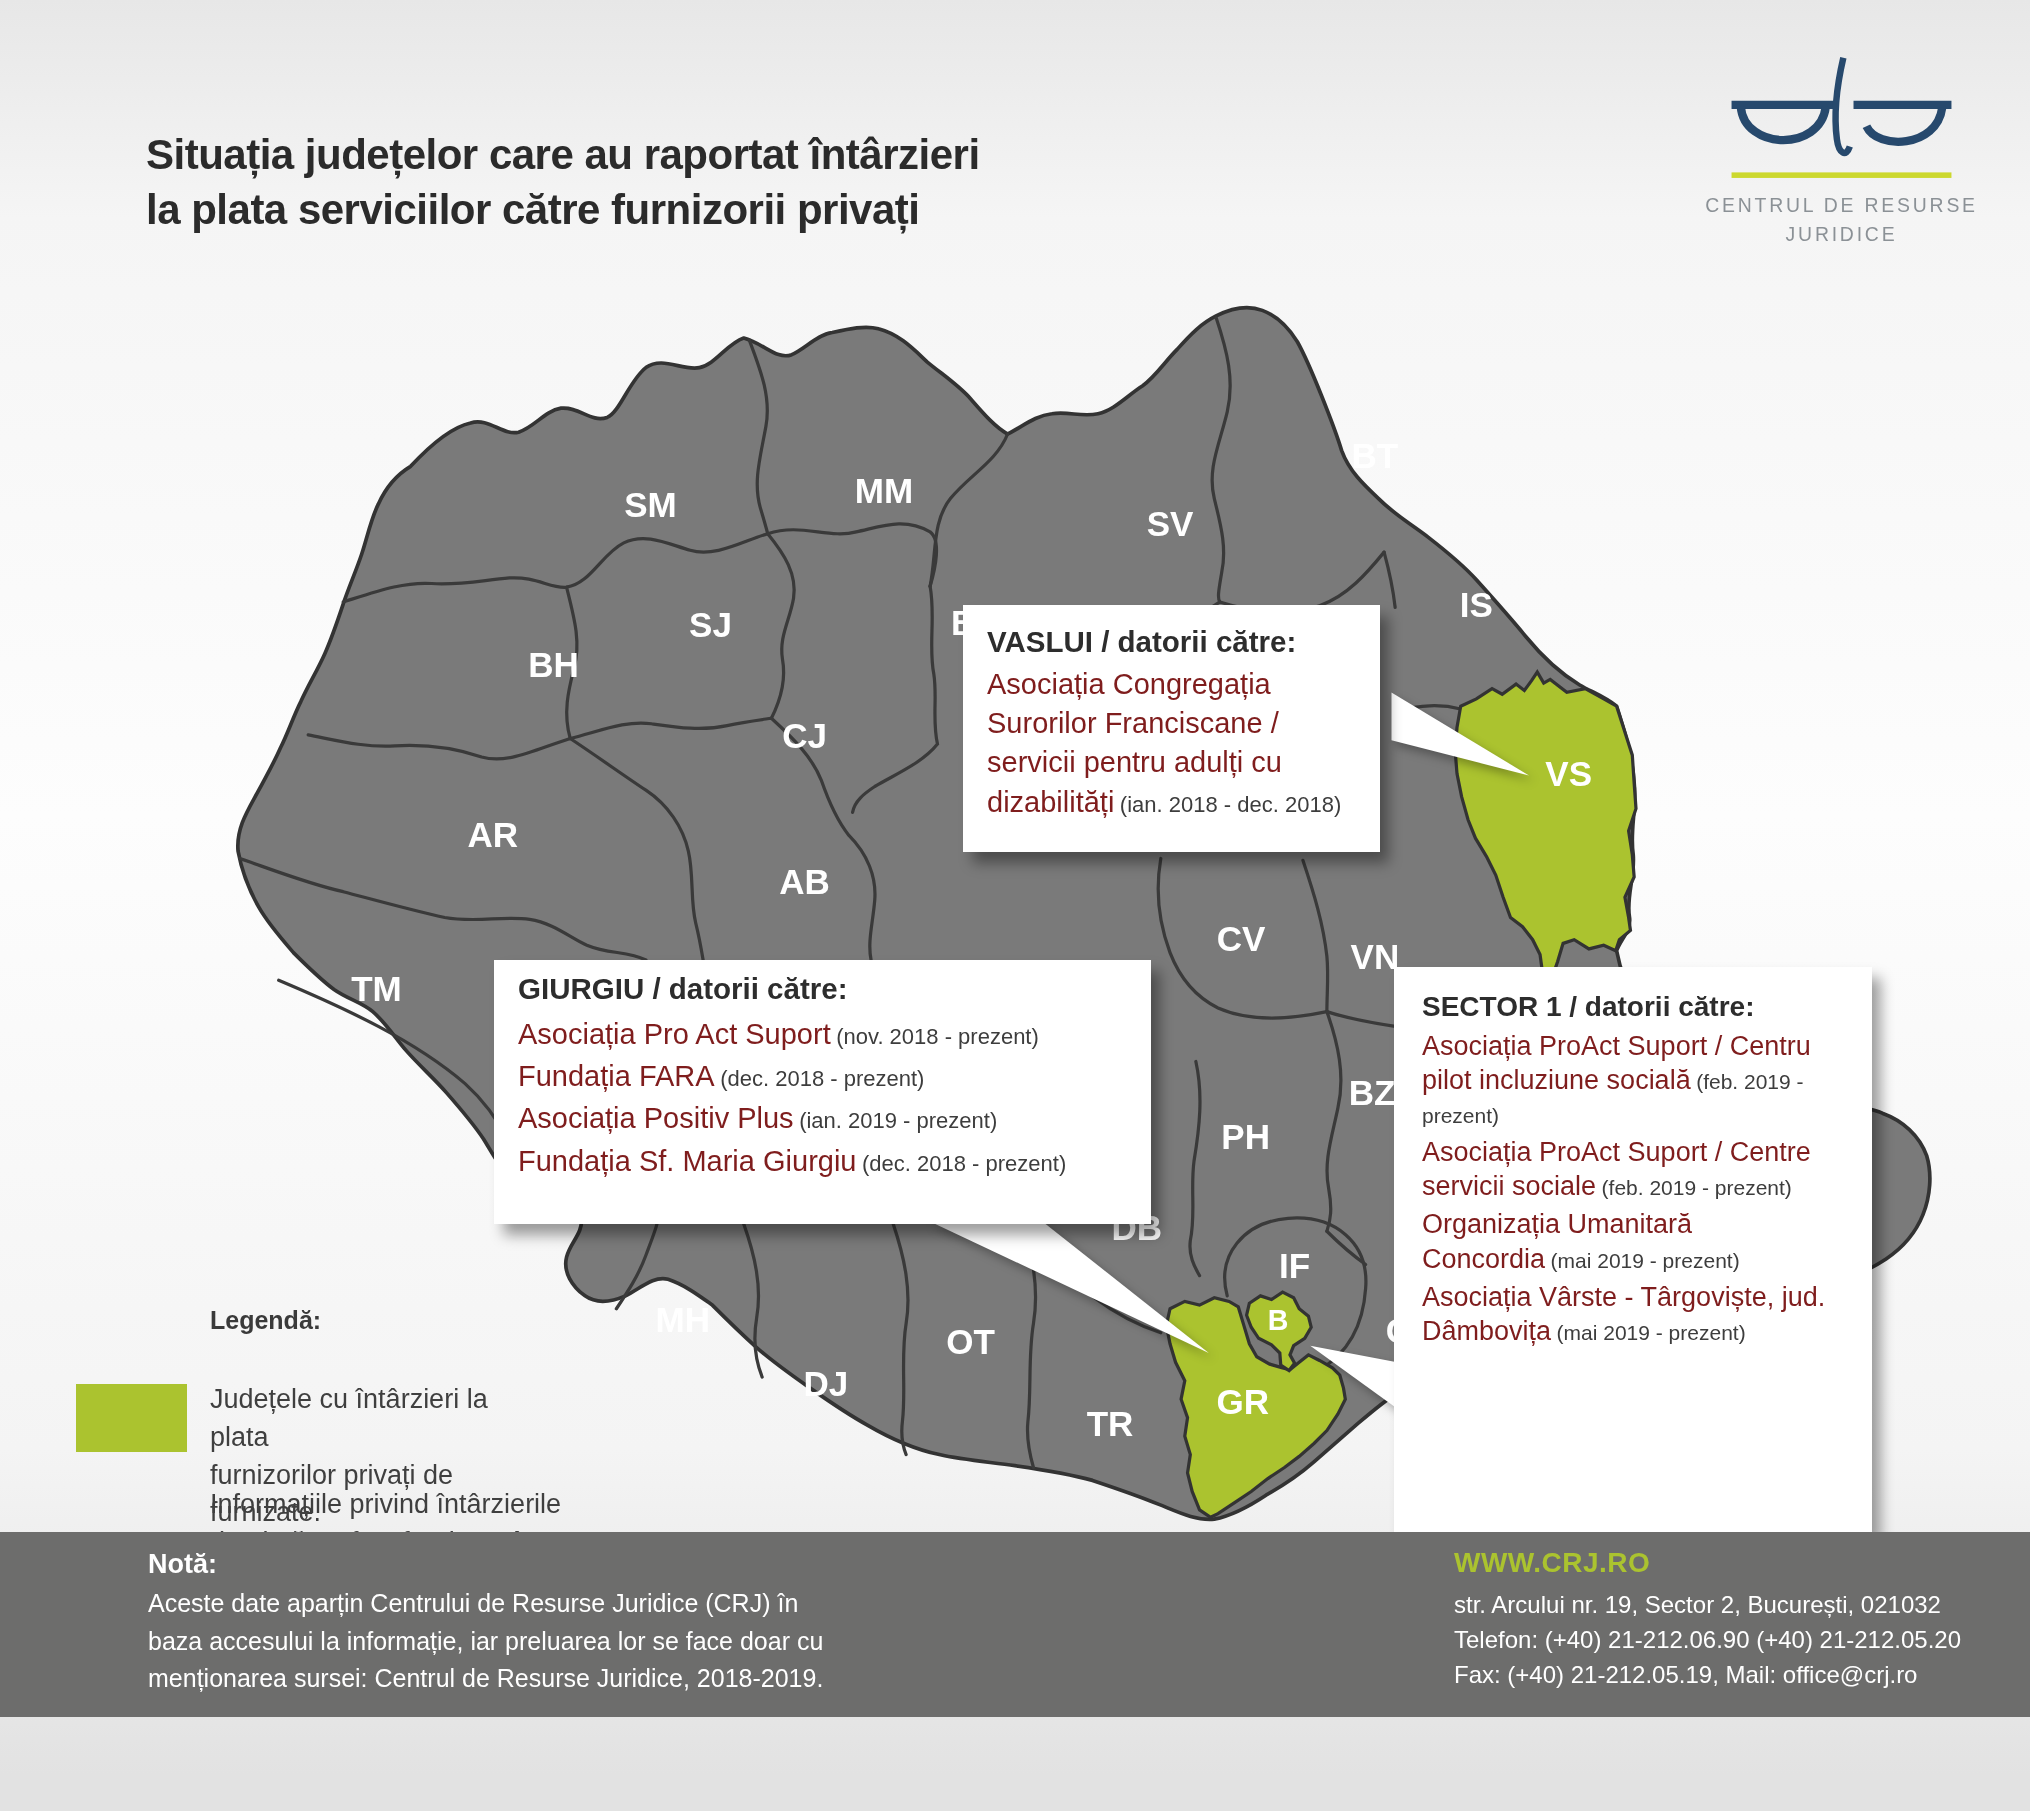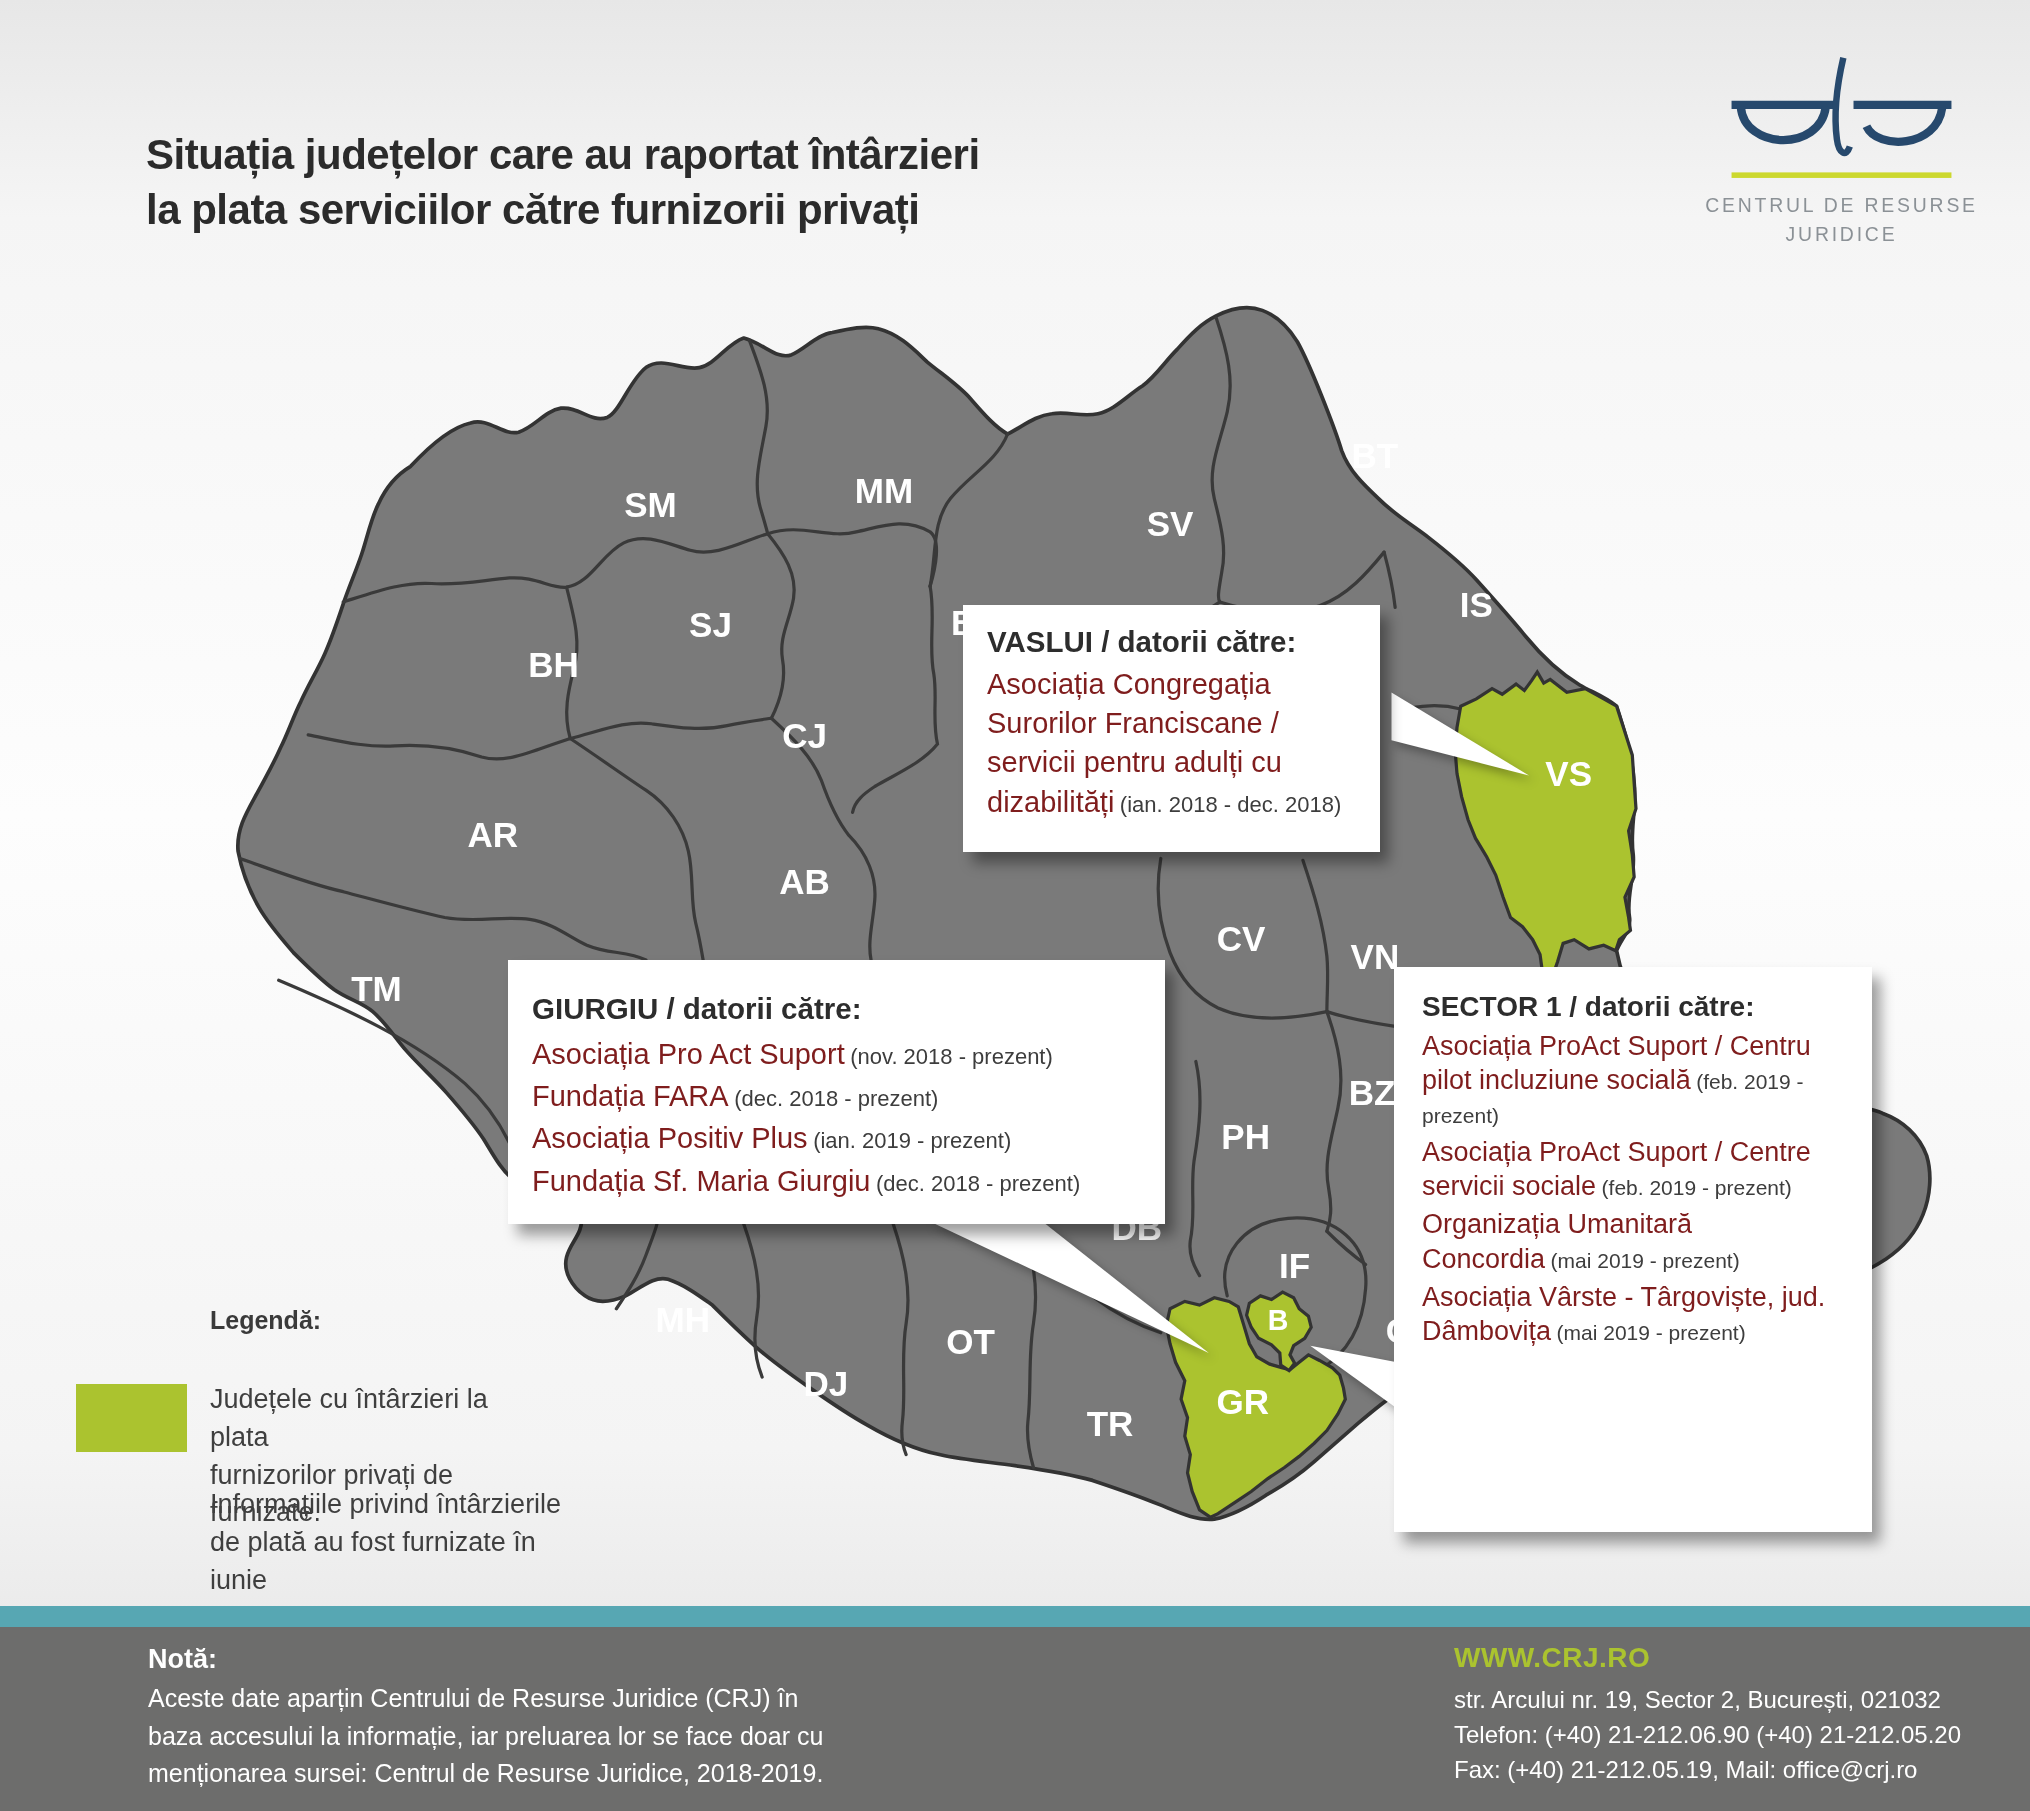--- a/index.html
+++ b/index.html
@@ -32,37 +32,37 @@
   
   .callout{position:absolute;background:#ffffff;color:var(--text-body);
            box-shadow:9.2px 11px 13px rgba(0,0,0,0.38);padding:20px 24px;}
   .callout-title{font-weight:700;color:#2d2d2d;margin-bottom:5.5px;}
   .entry-name{color:#7f1d1d;}
   .entry-period{color:#3d3d3d;}
   .vaslui{left:963px;top:605px;width:417px;height:247px;}
   .vaslui .callout-title{font-size:29.5px;}
   .vaslui .entry{font-size:29px;line-height:1.36;}
   .vaslui .entry-period{font-size:22px;}
-  .giurgiu{left:508px;top:960px;width:657px;height:264px;padding-top:32px;}
+  .giurgiu{left:494px;top:960px;width:657px;height:264px;padding-top:12px;}
   .giurgiu .callout-title{font-size:29.5px;margin-bottom:7.4px;}
   .giurgiu .entry{font-size:29px;line-height:1.45;white-space:nowrap;}
   .giurgiu .entry-period{font-size:22px;}
   .sector1{left:1394px;top:967px;width:478px;height:565px;padding:24px 28px;}
   .sector1 .callout-title{font-size:28px;margin-bottom:5.5px;}
   .sector1 .entry{font-size:27px;line-height:1.27;margin-bottom:3.7px;}
   .sector1 .entry-period{font-size:21px;}
   .entry-period{margin-left:5.5px;}
   
   .legend-heading{position:absolute;left:210px;top:1306px;font-size:25px;font-weight:700;color:#3a3a3a;}
   .legend-swatch{position:absolute;left:76px;top:1384px;width:111px;height:68px;background:var(--green);}
   .legend-item{position:absolute;left:210px;top:1381px;width:332px;font-size:27px;line-height:1.4;color:#3f3f3f;}
   .legend-note{position:absolute;left:210px;top:1486px;width:369px;font-size:27px;line-height:1.4;color:#3f3f3f;}
   
   .teal-stripe{position:absolute;left:0;top:1606px;width:2030px;height:21px;background:var(--teal);}
-  .footer{position:absolute;left:0;top:1627px;width:2030px;height:185px;background:var(--footer-gray);color:#ffffff;}
+  .footer{position:absolute;left:0;top:1532px;width:2030px;height:185px;background:var(--footer-gray);color:#ffffff;}
   .footer-note{position:absolute;left:148px;top:16.6px;}
   .footer-note-heading{font-size:27px;font-weight:700;margin-bottom:5.5px;}
   .footer-note-lines{font-size:25px;line-height:1.5;}
   .footer-contact{position:absolute;left:1454px;top:14.8px;}
   .footer-website{font-size:28px;font-weight:700;color:var(--green);margin-bottom:9.2px;letter-spacing:0.5px;}
   .footer-contact-line{font-size:24px;line-height:1.45;}
 </style>
 </head>
 <body>
 

